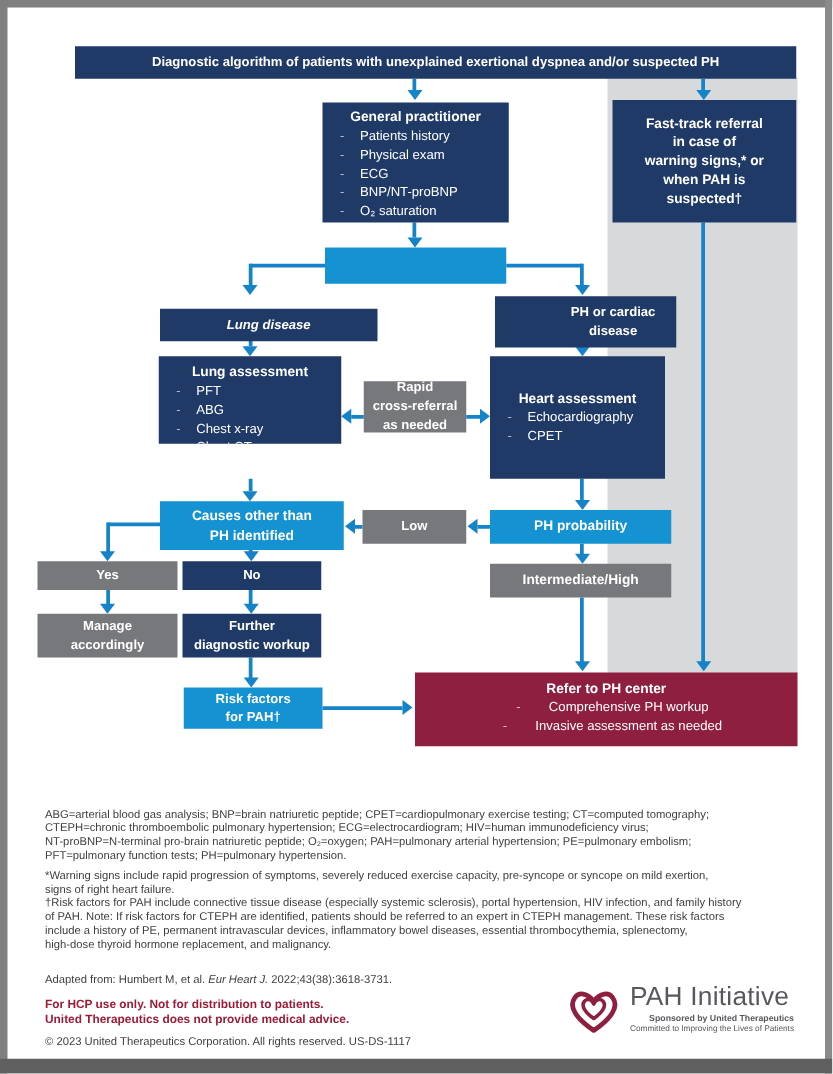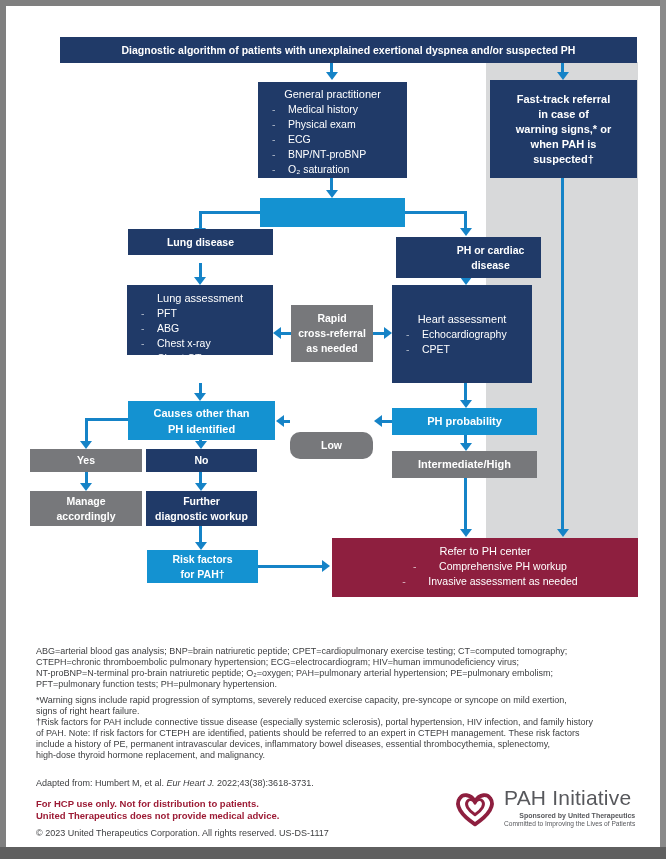--- a/index.html
+++ b/index.html
@@ -19,21 +19,21 @@
     font-family:"Liberation Sans","DejaVu Sans",sans-serif;overflow:hidden;
   }
   .frame{position:absolute;background:#7f7f7f;}
   .abs{position:absolute;box-sizing:border-box;}
   .box{position:absolute;box-sizing:border-box;color:#fff;overflow:hidden;}
   .navy{background:var(--navy);}
   .blue{background:var(--blue);}
   .grayb{background:var(--gray);}
   .crim{background:var(--crimson);}
   .ctr{display:flex;flex-direction:column;align-items:center;justify-content:center;text-align:center;}
-  .box-title{font-size:11px;font-weight:normal;text-align:center;line-height:15px;}
+  .box-title{font-size:11px;font-weight:bold;text-align:center;line-height:15px;}
   .box-item{display:flex;font-size:10.5px;line-height:15px;padding-left:14px;}
   .box-item .dash{width:16px;flex:0 0 16px;color:rgba(255,255,255,.65);}
   .lbl{font-size:10.5px;font-weight:bold;line-height:15px;}
   .vl{position:absolute;width:3px;background:var(--arrow);}
   .hl{position:absolute;height:3px;background:var(--arrow);}
   .ad{position:absolute;width:0;height:0;border-left:6px solid transparent;border-right:6px solid transparent;border-top:8px solid var(--arrow);}
   .al{position:absolute;width:0;height:0;border-top:6px solid transparent;border-bottom:6px solid transparent;border-right:8px solid var(--arrow);}
   .ar{position:absolute;width:0;height:0;border-top:6px solid transparent;border-bottom:6px solid transparent;border-left:8px solid var(--arrow);}
   .fn-block{position:absolute;left:36px;color:var(--fn);font-size:9px;line-height:11px;white-space:nowrap;}
   .fn-red{color:var(--redtext);font-weight:bold;font-size:9.5px;line-height:12px;}
@@ -126,21 +126,21 @@
   <div class="vl" style="left:199px;top:526px;height:17px;"></div>
   <div class="ad" style="left:195px;top:542px;"></div>
 
   <div class="hl" style="left:258px;top:565px;width:64px;"></div>
   <div class="ar" style="left:322px;top:560px;"></div>
 
   <div class="box navy" style="left:258px;top:82px;width:149px;height:96px;padding-top:5px;">
     <div class="box-title">General practitioner</div>
     <div class="box-item">
         <span class="dash">-</span>
-        <span>Medical history</span>
+        <span>Patients history</span>
       </div>
     <div class="box-item">
         <span class="dash">-</span>
         <span>Physical exam</span>
       </div>
     <div class="box-item">
         <span class="dash">-</span>
         <span>ECG</span>
       </div>
     <div class="box-item">
@@ -158,21 +158,21 @@
     <div class="lbl" style="font-size:11px;">in case of</div>
     <div class="lbl" style="font-size:11px;">warning signs,* or</div>
     <div class="lbl" style="font-size:11px;">when PAH is</div>
     <div class="lbl" style="font-size:11px;">suspected†</div>
   </div>
 
   <div class="box blue ctr" style="left:260px;top:198px;width:145px;height:29px;">
     <div class="lbl" style="font-size:11px;margin-top:40px;">Suspected cause</div>
   </div>
 
-  <div class="box navy ctr" style="left:128px;top:229px;width:145px;height:26px;">
+  <div class="box navy ctr" style="left:128px;top:247px;width:174px;height:26px;font-style:italic;">
     <div class="lbl">Lung disease</div>
   </div>
 
   <div class="box navy ctr" style="left:396px;top:237px;width:145px;height:41px;padding-left:44px;">
     <div class="lbl">PH or cardiac disease</div>
   </div>
 
   <div class="box navy" style="left:127px;top:285px;width:146px;height:70px;padding-top:6px;">
     <div class="box-title">Lung assessment</div>
     <div class="box-item">
@@ -190,21 +190,21 @@
     <div class="box-item">
         <span class="dash">-</span>
         <span>Chest CT</span>
       </div>
     <div class="box-item">
         <span class="dash">-</span>
         <span>CPET</span>
       </div>
   </div>
 
-  <div class="box grayb ctr" style="left:291px;top:305px;width:82px;height:57px;">
+  <div class="box grayb ctr" style="left:291px;top:305px;width:82px;height:41px;">
     <div class="lbl">Rapid</div>
     <div class="lbl">cross-referral</div>
     <div class="lbl">as needed</div>
   </div>
 
   <div class="box navy" style="left:392px;top:285px;width:140px;height:98px;display:flex;flex-direction:column;justify-content:center;">
     <div class="box-title">Heart assessment</div>
     <div class="box-item">
         <span class="dash">-</span>
         <span>Echocardiography</span>
@@ -213,21 +213,21 @@
         <span class="dash">-</span>
         <span>CPET</span>
       </div>
   </div>
 
   <div class="box blue ctr" style="left:128px;top:401px;width:147px;height:39px;">
     <div class="lbl" style="font-size:11px;line-height:16px;">Causes other than</div>
     <div class="lbl" style="font-size:11px;line-height:16px;">PH identified</div>
   </div>
 
-  <div class="box grayb ctr" style="left:290px;top:432px;width:83px;height:27px;border-radius:10px;">
+  <div class="box grayb ctr" style="left:290px;top:408px;width:83px;height:27px;">
     <div class="lbl">Low</div>
   </div>
 
   <div class="box blue ctr" style="left:392px;top:408px;width:145px;height:27px;">
     <div class="lbl" style="font-size:11px;">PH probability</div>
   </div>
 
   <div class="box grayb ctr" style="left:30px;top:449px;width:112px;height:23px;">
     <div class="lbl">Yes</div>
   </div>

